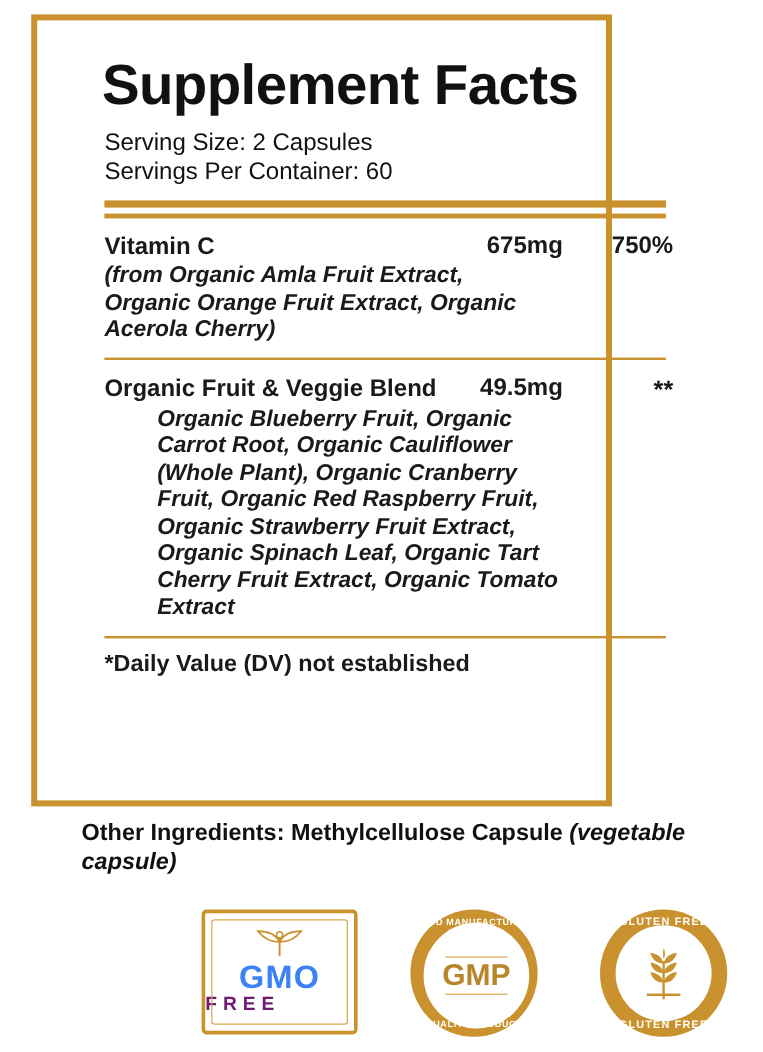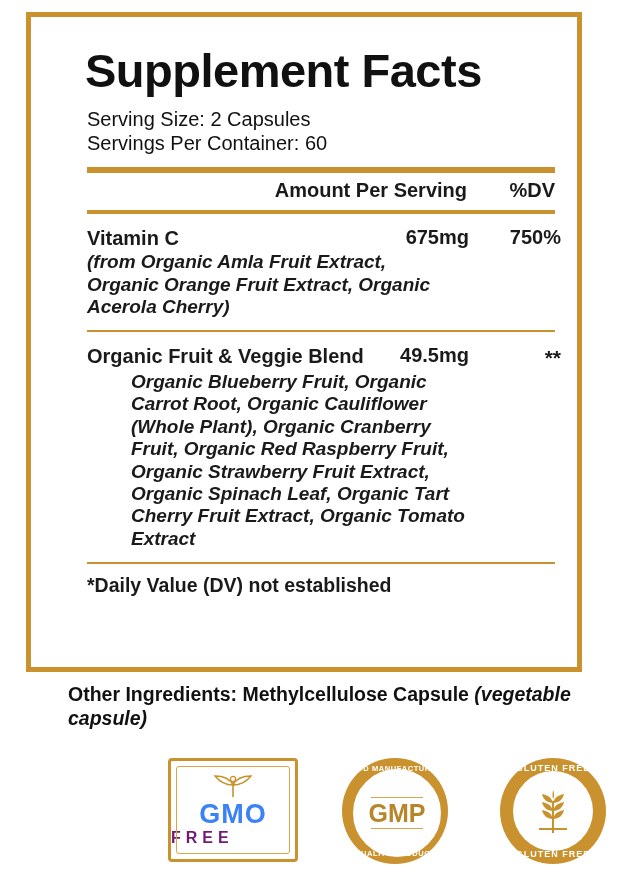--- a/index.html
+++ b/index.html
@@ -21,21 +21,21 @@
     height: 877px;
     position: relative;
     box-sizing: border-box;
   }
 
   
   .facts-frame {
     position: absolute;
     left: 26px;
     top: 12px;
-    width: 556px;
+    width: 484px;
     height: 660px;
     border: 5px solid #c9922f;
     box-sizing: border-box;
     background: #ffffff;
   }
   .facts-inner {
     position: absolute;
     left: 0; top: 0; right: 0; bottom: 0;
     padding: 18px 22px 10px 34px;
     box-sizing: border-box;
@@ -349,24 +349,20 @@
 
       <div class="title">Supplement Facts</div>
 
       <div class="serving-block">
         <div>Serving Size: 2 Capsules</div>
         <div>Servings Per Container: 60</div>
       </div>
 
       <div class="rule-thick"></div>
 
-      <div class="amount-row">
-        <div class="amt-label">Amount Per Serving</div>
-        <div class="dv-label">%DV</div>
-      </div>
 
       <div class="rule-med"></div>
 
       <div class="nutrient">
         <div class="name">Vitamin C</div>
         <div class="amt">675mg</div>
         <div class="dv">750%</div>
         <div class="sub">(from Organic Amla Fruit Extract, Organic Orange Fruit Extract, Organic Acerola Cherry)</div>
       </div>
 

